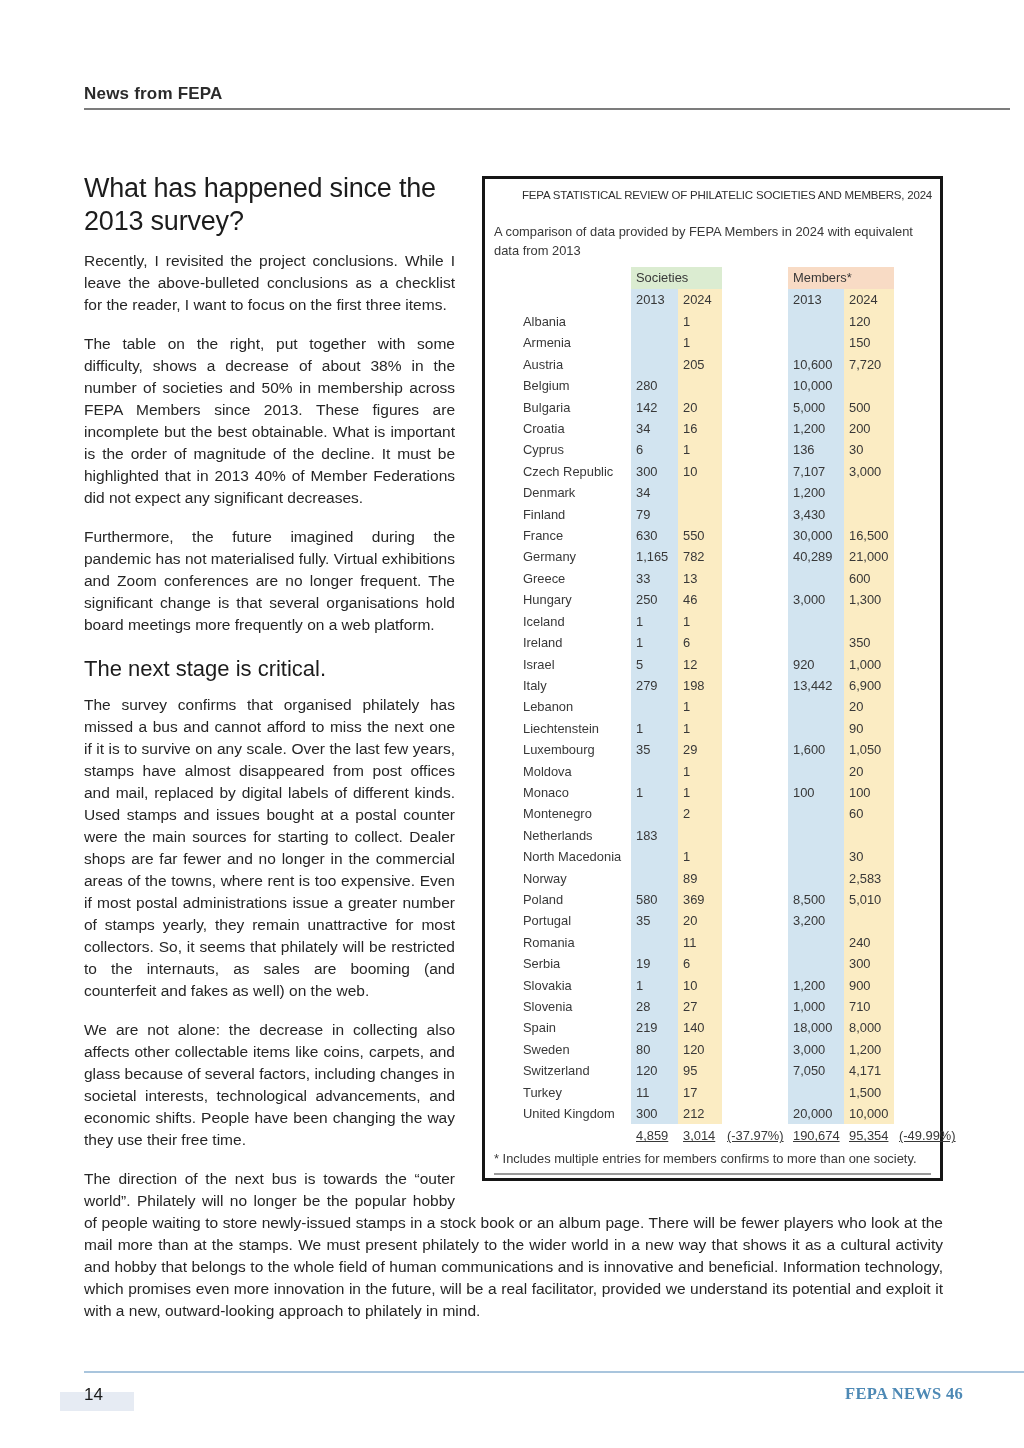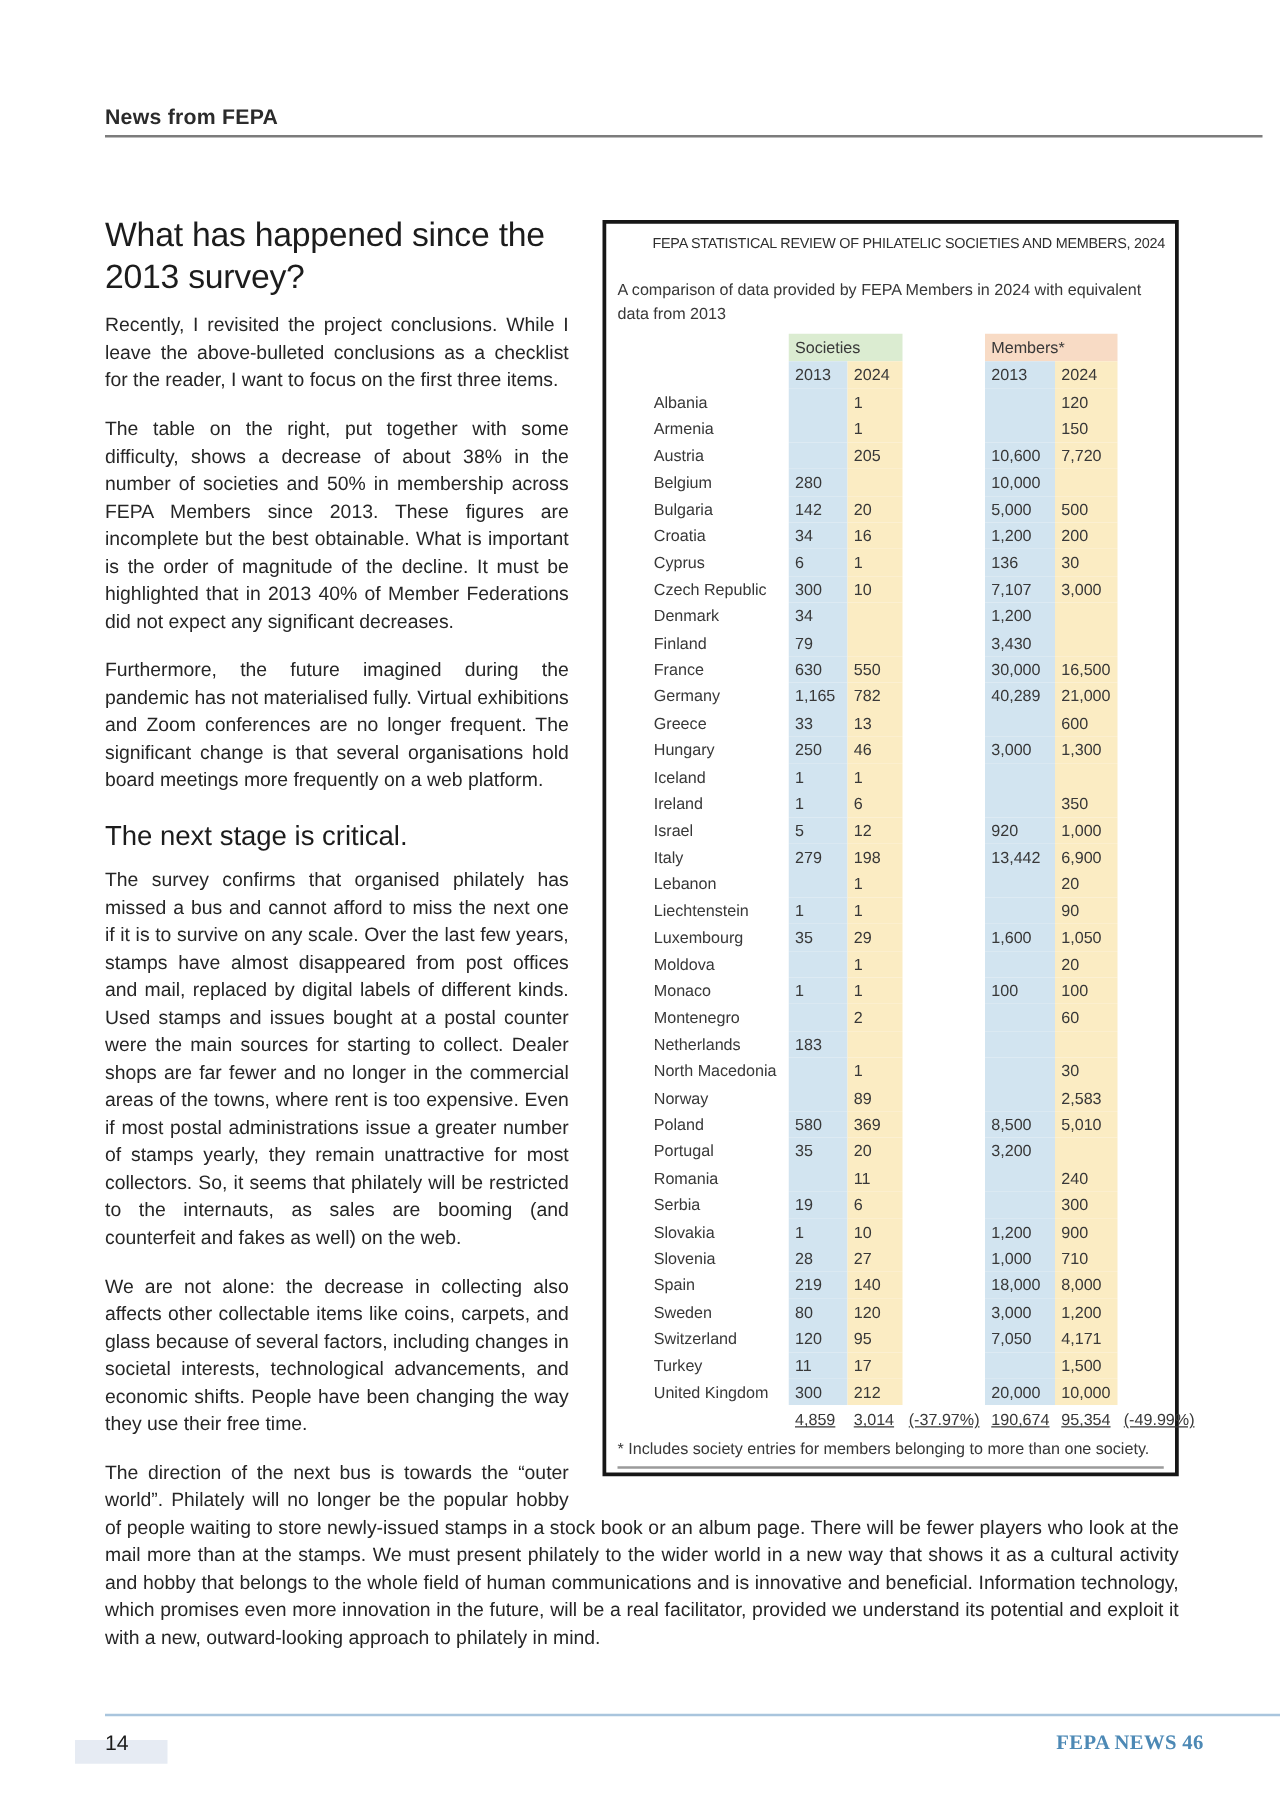--- a/index.html
+++ b/index.html
@@ -437,21 +437,21 @@
           <span class="cell c-country"></span>
           <span class="cell">4,859</span>
           <span class="cell">3,014</span>
           <span class="cell">(-37.97%)</span>
           <span class="cell">190,674</span>
           <span class="cell">95,354</span>
           <span class="cell">(-49.99%)</span>
         </div>
       </div>
 
-      <div class="footnote">* Includes society entries for members belonging to more than one society.</div>
+      <div class="footnote">* Includes multiple entries for members confirms to more than one society.</div>
       <div class="inner-bottom-line"></div>
     </aside>
 
     <h1>What has happened since the 2013 survey?</h1>
     <p>Recently, I revisited the project conclusions. While I leave the above-bulleted conclusions as a checklist for the reader, I want to focus on the first three items.</p>
     <p>The table on the right, put together with some difficulty, shows a decrease of about 38% in the number of societies and 50% in membership across FEPA Members since 2013. These figures are incomplete but the best obtainable. What is important is the order of magnitude of the decline. It must be highlighted that in 2013 40% of Member Federations did not expect any significant decreases.</p>
     <p>Furthermore, the future imagined during the pandemic has not materialised fully. Virtual exhibitions and Zoom conferences are no longer frequent. The significant change is that several organisations hold board meetings more frequently on a web platform.</p>
     <h2>The next stage is critical.</h2>
     <p>The survey confirms that organised philately has missed a bus and cannot afford to miss the next one if it is to survive on any scale. Over the last few years, stamps have almost disappeared from post offices and mail, replaced by digital labels of different kinds. Used stamps and issues bought at a postal counter were the main sources for starting to collect. Dealer shops are far fewer and no longer in the commercial areas of the towns, where rent is too expensive. Even if most postal administrations issue a greater number of stamps yearly, they remain unattractive for most collectors. So, it seems that philately will be restricted to the internauts, as sales are booming (and counterfeit and fakes as well) on the web.</p>
     <p>We are not alone: the decrease in collecting also affects other collectable items like coins, carpets, and glass because of several factors, including changes in societal interests, technological advancements, and economic shifts. People have been changing the way they use their free time.</p>

